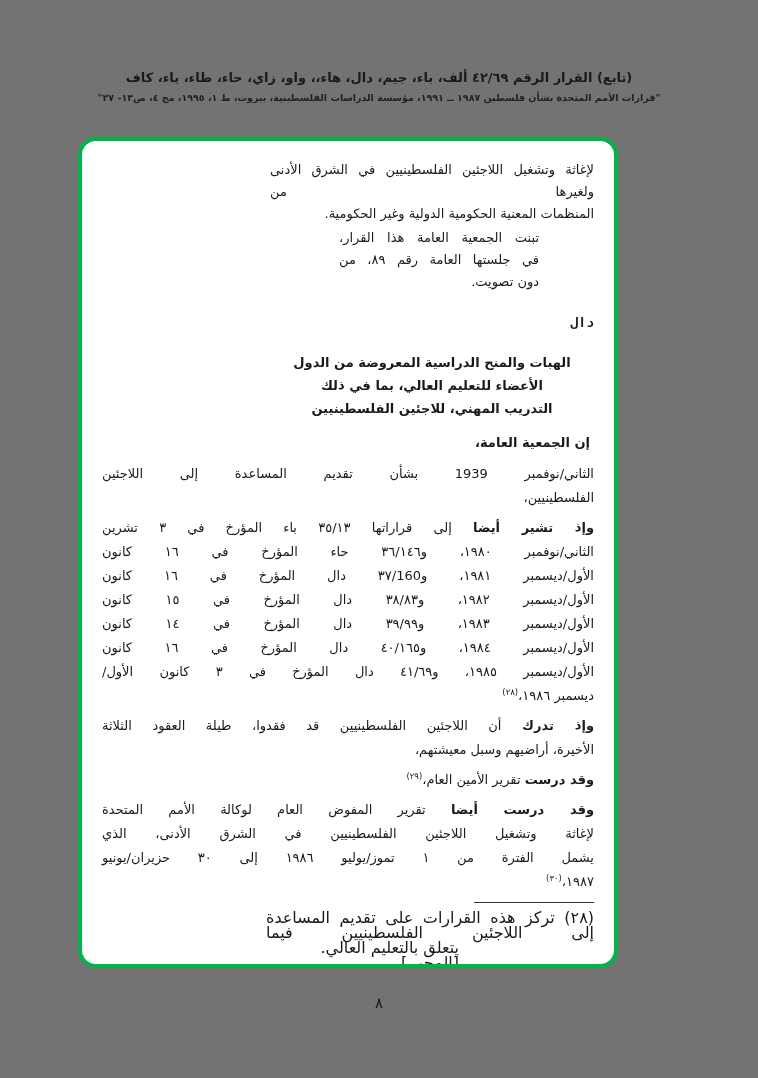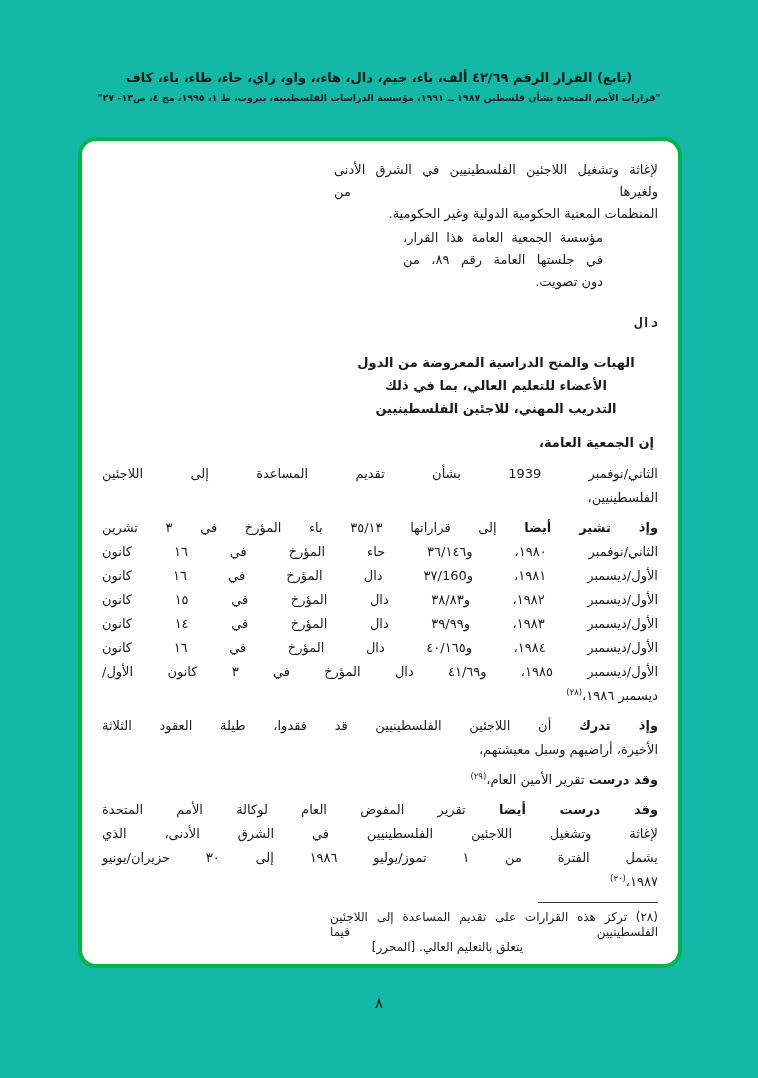--- a/index.html
+++ b/index.html
@@ -3,30 +3,30 @@
 <meta charset="utf-8">
 <style>
   html,body{margin:0;padding:0;background:#ffffff;}
   body{
     width:758px;height:1078px;
     font-family:"DejaVu Sans",sans-serif;
     color:#1a1a1a;
     position:relative;
     overflow:hidden;
   }
-  .page{position:relative;width:758px;height:1078px;background:#14b8a6;}
+  .page{position:relative;width:758px;height:1078px;background:#737373;}
 
   
   .doc-header{position:absolute;top:70px;left:0;width:758px;text-align:center;direction:rtl;}
   .header-title{font-size:13px;font-weight:bold;letter-spacing:.2px;}
   .header-source{font-size:9.5px;font-weight:bold;margin-top:7px;color:#222;}
 
   
   .green-box{
-    position:absolute;left:78px;top:137px;width:604px;height:831px;
+    position:absolute;left:78px;top:137px;width:540px;height:831px;
     box-sizing:border-box;border-radius:18px;background:#fff;
     overflow:hidden;
   }
   .content{
     direction:rtl;text-align:right;
     padding:18px 20px 10px 20px;
     font-size:13px;line-height:22px;
   }
   .ln{line-height:22px;}
   .jl{text-align:justify;text-align-last:justify;}
@@ -40,21 +40,21 @@
 
   .assembly{font-weight:bold;margin:12px 4px 0 0;}
 
   .paras{margin-top:8px;}
   .para{margin-bottom:6px;}
   .para .ln{line-height:24px;}
   .lead{font-weight:bold;}
   sup.ref{font-size:8.5px;vertical-align:super;line-height:0;}
 
   
-  .footnotes{width:328px;margin-top:8px;font-size:12px;}
+  .footnotes{width:328px;margin-top:8px;font-size:16px;}
   .fn-divider{width:120px;border-top:1.2px solid #333;margin-bottom:7px;}
   .fn .ln{line-height:15px;}
   .cont-a{margin-right:135px;}
   .fn-mid{margin-right:200px;}
 
   
   .page-number{position:absolute;top:994px;left:0;width:758px;text-align:center;font-size:15px;}
 </style>
 </head>
 <body>
@@ -68,21 +68,21 @@
 
   <div class="green-box" id="green-box" style="border: 4px solid rgb(0, 180, 74);">
     <div class="content">
 
       <div class="carryover">
         <div class="ln jl">لإغاثة وتشغيل اللاجئين الفلسطينيين في الشرق الأدنى ولغيرها من</div>
         <div class="ln">المنظمات المعنية الحكومية الدولية وغير الحكومية.</div>
       </div>
 
       <div class="adoption">
-        <div class="ln jl">مؤسسة الجمعية العامة هذا القرار،</div>
+        <div class="ln jl">تبنت الجمعية العامة هذا القرار،</div>
         <div class="ln jl">في جلستها العامة رقم ٨٩، من</div>
         <div class="ln">دون تصويت.</div>
       </div>
 
       <div class="section-letter">دال</div>
 
       <div class="section-title">
         <div class="ln">الهبات والمنح الدراسية المعروضة من الدول</div>
         <div class="ln">الأعضاء للتعليم العالي، بما في ذلك</div>
         <div class="ln">التدريب المهني، للاجئين الفلسطينيين</div>

